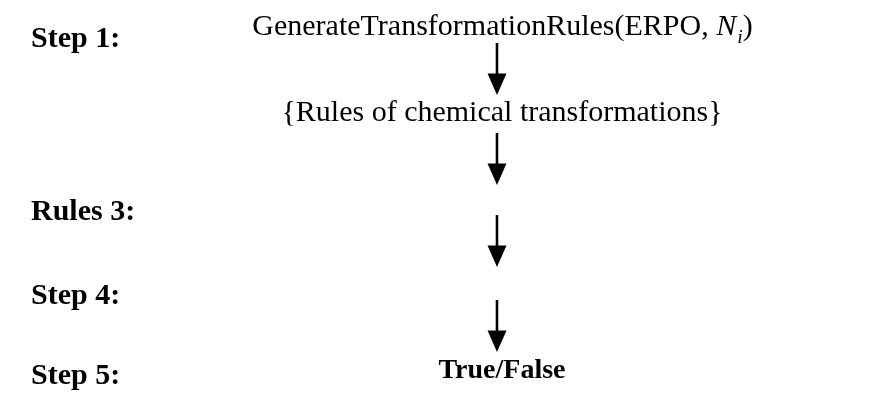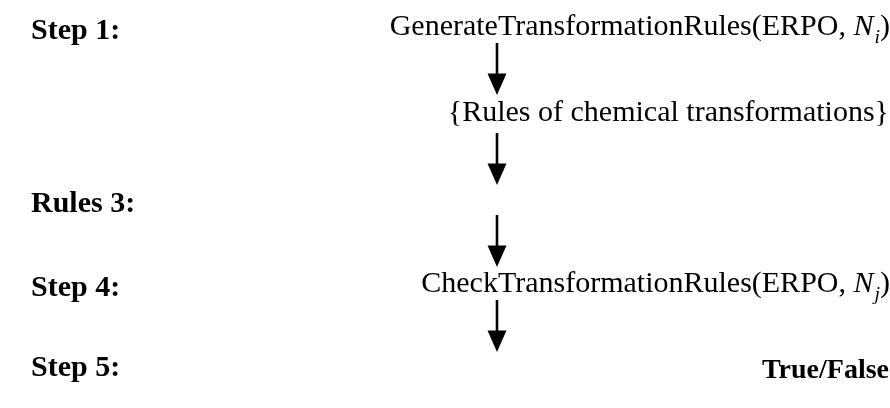--- a/index.html
+++ b/index.html
@@ -16,33 +16,33 @@
   }
   .row {
     position: absolute;
     left: 0;
     width: 890px;
     height: 40px;
   }
   .step-label {
     position: absolute;
     left: 31px;
-    top: 4px;
+    top: 12px;
     font-weight: bold;
     font-size: 30px;
     line-height: 34px;
     color: #000000;
     white-space: nowrap;
   }
   .step-content {
     position: absolute;
     left: 115px;
     width: 775px;
     top: 0;
-    text-align: right;
+    text-align: center;
     font-size: 30px;
     line-height: 34px;
     color: #000000;
     white-space: nowrap;
   }
   .row5 .step-content {
     font-size: 28px;
     top: 7px;
     font-weight: bold;
   }
@@ -96,21 +96,20 @@
 
   <div class="arrow" style="top:215px">
     <svg width="22" height="52" viewBox="0 0 22 52" xmlns="http://www.w3.org/2000/svg">
       <line x1="11" y1="0" x2="11" y2="33" stroke="#000000" stroke-width="2.6"></line>
       <polygon points="1.5,30.5 20.5,30.5 11,52" fill="#000000"></polygon>
     </svg>
   </div>
 
   <div class="row" style="top:265px">
     <span class="step-label">Step 4:</span>
-    <span class="step-content"><span>CheckTransformationRules(ERPO, </span><span class="var">N</span><span class="sub">j</span><span>)</span></span>
   </div>
 
   <div class="arrow" style="top:300px">
     <svg width="22" height="52" viewBox="0 0 22 52" xmlns="http://www.w3.org/2000/svg">
       <line x1="11" y1="0" x2="11" y2="33" stroke="#000000" stroke-width="2.6"></line>
       <polygon points="1.5,30.5 20.5,30.5 11,52" fill="#000000"></polygon>
     </svg>
   </div>
 
   <div class="row row5" style="top:345px">

